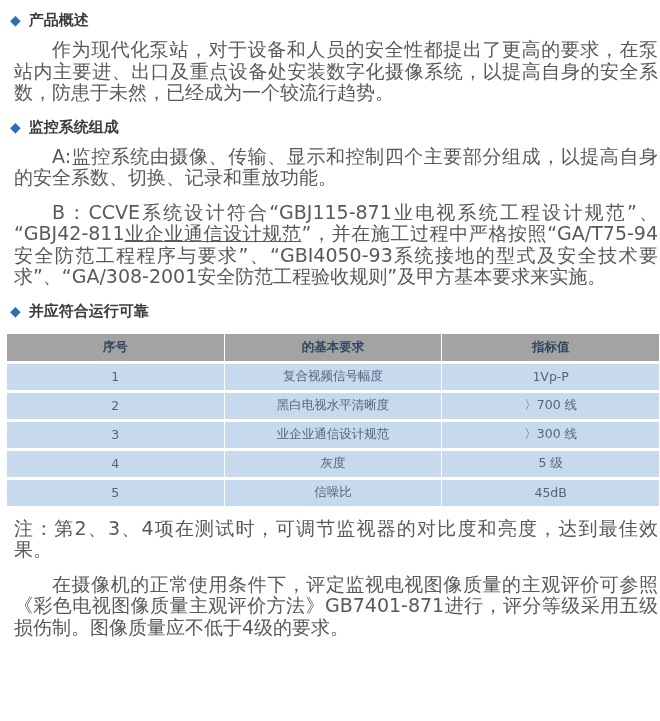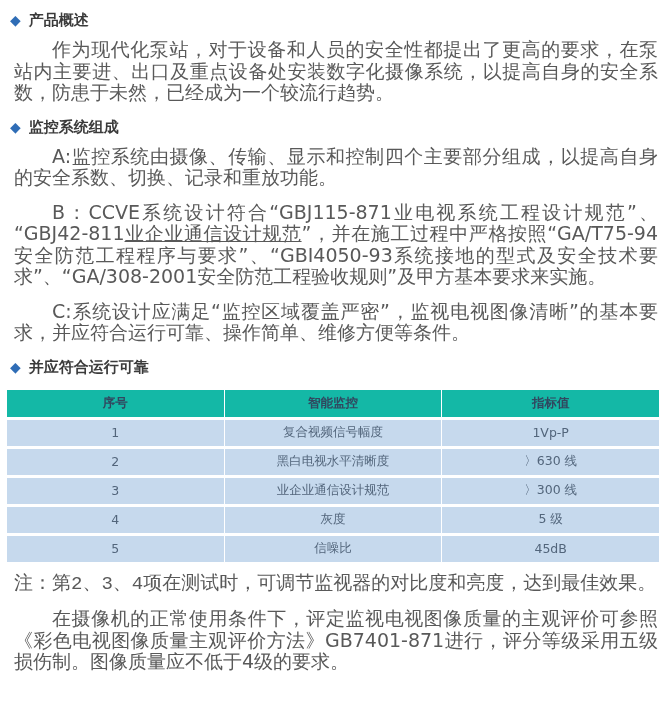--- a/index.html
+++ b/index.html
@@ -26,32 +26,32 @@
   }
 
   .para{
     margin:9px 0 13px 12px;
     font-size:19px;
     line-height:21.5px;
     text-indent:2em;
     text-align:justify;
     color:#595959;
   }
-  .para.no-indent{text-indent:0;font-family:Liberation Mono, monospace;}
+  .para.no-indent{text-indent:0;}
   .u{text-decoration:underline;}
 
   table.spec{
     width:654px;
     margin:10px 0 4px 4px;
     border-collapse:separate;
     border-spacing:1px 3px;
     font-size:12.5px;
   }
   table.spec th{
-    background:#14b8a6;
+    background:#a3a3a3;
     color:#31475f;
     font-weight:bold;
     height:25px;
     text-align:center;
     width:33.33%;
   }
   table.spec td{
     background:#c6d9ed;
     color:#52657b;
     height:24px;
@@ -68,45 +68,44 @@
     <span>产品概述</span>
   </div>
   <p class="para">作为现代化泵站，对于设备和人员的安全性都提出了更高的要求，在泵站内主要进、出口及重点设备处安装数字化摄像系统，以提高自身的安全系数，防患于未然，已经成为一个较流行趋势。</p>
 
   <div class="section-title">
     <span class="bullet">◆</span>
     <span>监控系统组成</span>
   </div>
   <p class="para">A:监控系统由摄像、传输、显示和控制四个主要部分组成，以提高自身的安全系数、切换、记录和重放功能。</p>
   <p class="para"><span>B：CCVE系统设计符合“GBJ115-871业电视系统工程设计规范”、“GBJ42-811</span><span class="u">业企业通信设计规范</span><span>”，并在施工过程中严格按照“GA/T75-94安全防范工程程序与要求”、“GBI4050-93系统接地的型式及安全技术要求”、“GA/308-2001安全防范工程验收规则”及甲方基本要求来实施。</span></p>
-  <p class="para">C:系统设计应满足“监控区域覆盖严密”，监视电视图像清晰”的基本要求，并应符合运行可靠、操作简单、维修方便等条件。</p>
 
   <div class="section-title">
     <span class="bullet">◆</span>
     <span>并应符合运行可靠</span>
   </div>
 
   <table class="spec">
     <thead>
       <tr>
         <th>序号</th>
-        <th>智能监控</th>
+        <th>的基本要求</th>
         <th>指标值</th>
       </tr>
     </thead>
     <tbody>
       <tr>
         <td>1</td>
         <td>复合视频信号幅度</td>
         <td>1Vp-P</td>
       </tr>
       <tr>
         <td>2</td>
         <td>黑白电视水平清晰度</td>
-        <td>〉630 线</td>
+        <td>〉700 线</td>
       </tr>
       <tr>
         <td>3</td>
         <td>业企业通信设计规范</td>
         <td>〉300 线</td>
       </tr>
       <tr>
         <td>4</td>
         <td>灰度</td>
         <td>5 级</td>

